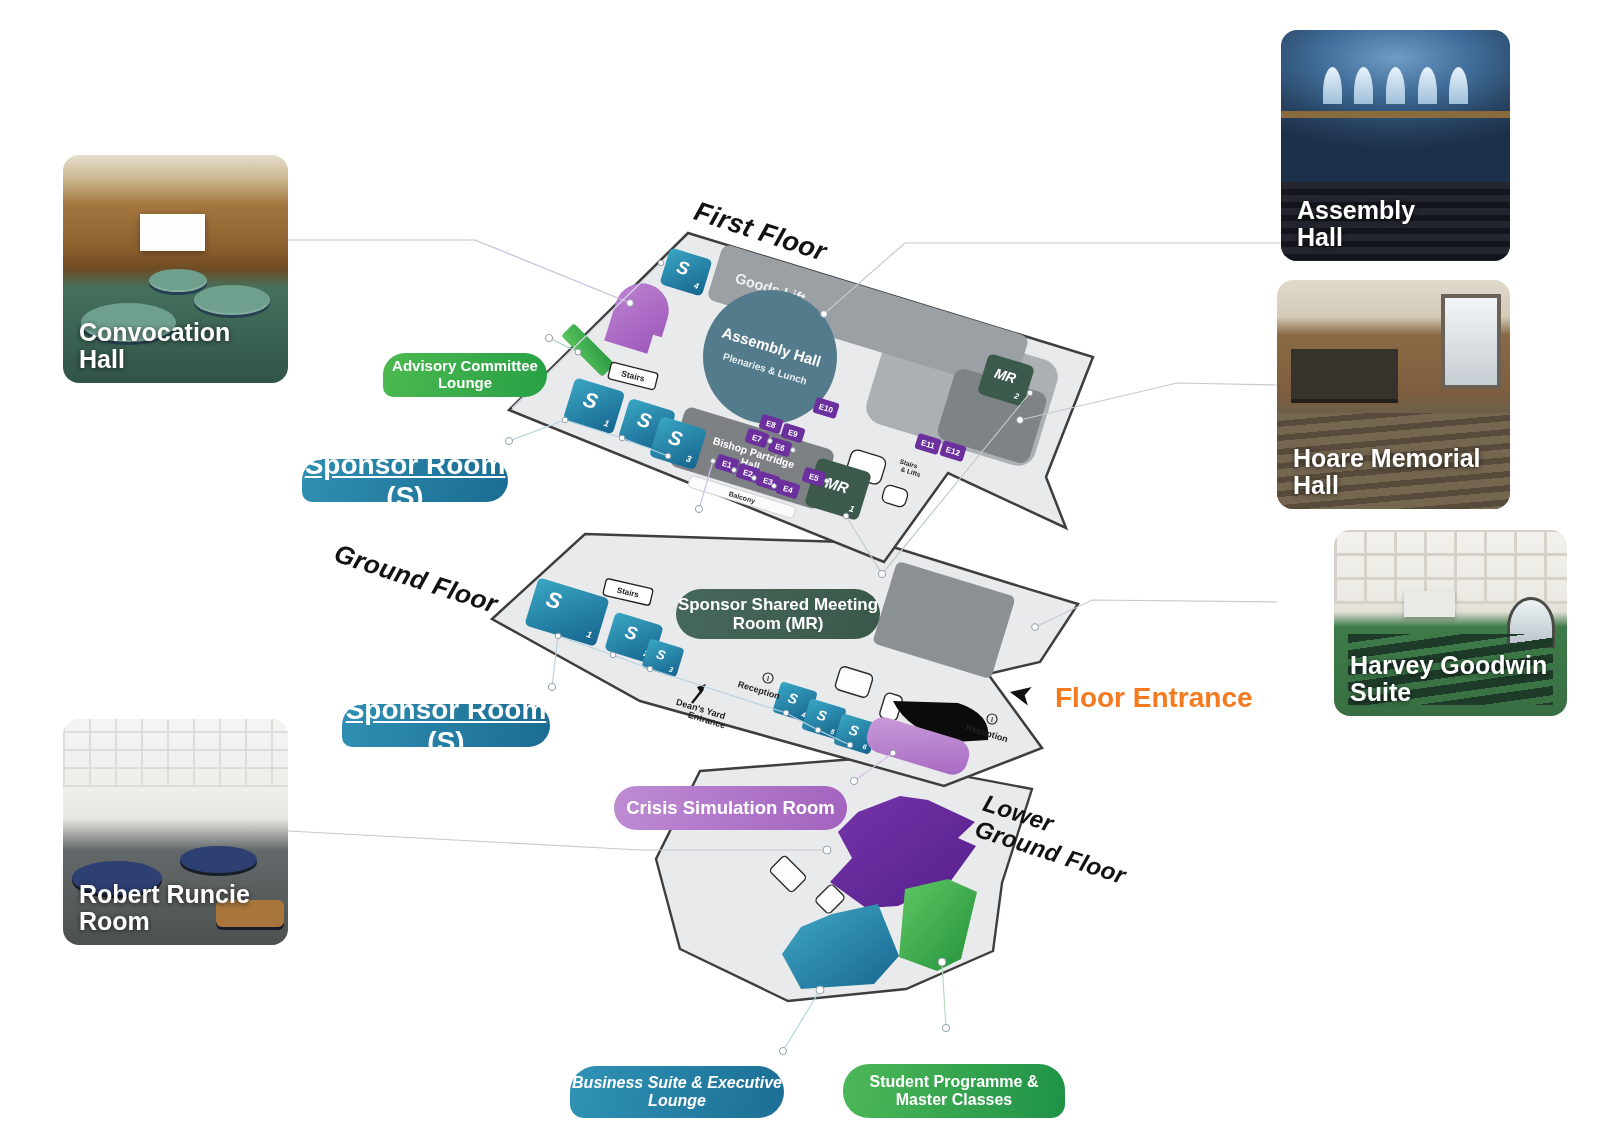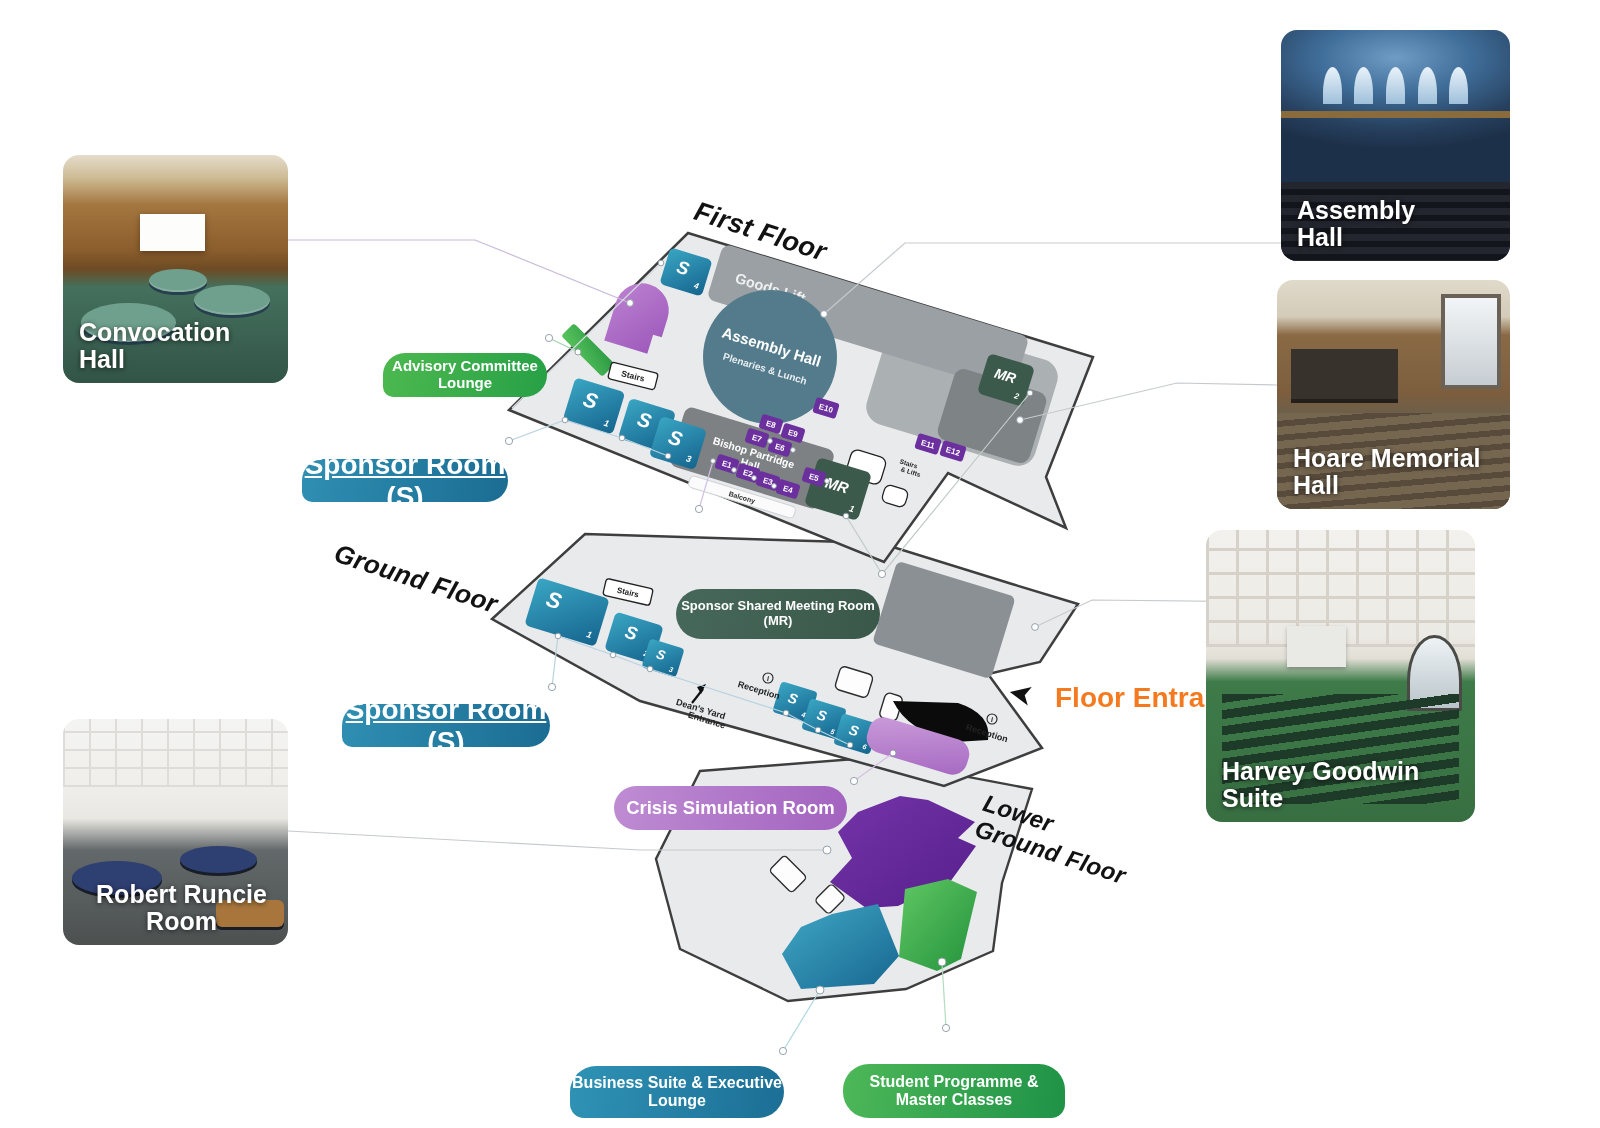--- a/index.html
+++ b/index.html
@@ -24,34 +24,34 @@
   .ph-asm .rows{position:absolute;left:0;bottom:0;width:100%;height:34%;background:repeating-linear-gradient(180deg,#23262e 0 7px,#12151b 7px 13px);}
   .ph-hoa{background:linear-gradient(180deg,#e0dacc 0%,#d4cbb8 16%,#8a6a45 24%,#7c5e3e 50%,#6d5f4a 58%,#5f5342 100%);}
   .ph-hoa .win{position:absolute;right:4%;top:6%;width:22%;height:38%;background:linear-gradient(180deg,#f2f5f7,#c6cdd2);border:4px solid #6b6257;}
   .ph-hoa .stage{position:absolute;left:6%;top:30%;width:46%;height:22%;background:#37322c;box-shadow:0 4px 0 #241f1a;}
   .ph-hoa .rows{position:absolute;left:0;bottom:0;width:100%;height:42%;background:repeating-linear-gradient(175deg,#756650 0 8px,#584b3b 8px 14px);}
   .ph-hgs{background:linear-gradient(180deg,#f2f1ed 0%,#eceae4 36%,#e2dfd6 44%,#3e7b49 52%,#386f42 100%);}
   .ph-hgs .grid{position:absolute;left:0;top:0;width:100%;height:40%;background:repeating-linear-gradient(90deg,#d6d2c9 0 3px,transparent 3px 30px),repeating-linear-gradient(0deg,#d6d2c9 0 3px,transparent 3px 24px);}
   .ph-hgs .win{position:absolute;right:5%;top:36%;width:18%;height:24%;background:linear-gradient(180deg,#eef3f5,#b9c4ca);border:3px solid #4a4a46;border-radius:50% 50% 0 0/60% 60% 0 0;}
   .ph-hgs .scr{position:absolute;left:30%;top:33%;width:22%;height:14%;background:#e9e9e6;box-shadow:0 2px 4px rgba(0,0,0,.25);}
   .ph-hgs .rows{position:absolute;left:6%;bottom:6%;width:88%;height:38%;background:repeating-linear-gradient(172deg,#1e3a28 0 9px,transparent 9px 16px);}
-  .ph-rrr{background:linear-gradient(180deg,#f4f4f2 0%,#efeeeb 30%,#e9e7e2 44%,#63686a 58%,#4c5150 100%);text-align:center;}
+  .ph-rrr{background:linear-gradient(180deg,#f4f4f2 0%,#efeeeb 30%,#e9e7e2 44%,#63686a 58%,#4c5150 100%);}
   .ph-rrr .tile{position:absolute;left:0;top:0;width:100%;height:30%;background:repeating-linear-gradient(90deg,#dddcd8 0 2px,transparent 2px 26px),repeating-linear-gradient(0deg,#dddcd8 0 2px,transparent 2px 18px);}
   .ph-rrr .tbl{position:absolute;border-radius:50%;background:#2e3f72;box-shadow:0 3px 0 #191d27;}
   .ph-rrr .t1{left:4%;bottom:22%;width:40%;height:15%;}
   .ph-rrr .t2{left:52%;bottom:32%;width:34%;height:12%;}
   .ph-rrr .t3{right:2%;bottom:8%;width:30%;height:12%;background:#a8763c;border-radius:6px;}
 
   
   .pill{position:absolute;display:flex;align-items:center;justify-content:center;
         border-radius:26px;color:#fff;font-weight:800;text-align:center;line-height:1.12;margin-top:40px;}
   .p-adv{background:linear-gradient(100deg,#4cb94f,#27a046);font-size:15px;border-bottom-left-radius:12px;}
   .p-spn{background:linear-gradient(100deg,#2f8fb2,#1b6c93);font-size:28px;border-bottom-left-radius:12px;text-decoration:underline;}
   .p-exh{background:linear-gradient(100deg,#7436a8,#5f2a91);font-size:20px;}
-  .p-mr{background:linear-gradient(100deg,#46685a,#3a584a);font-size:13px;}
+  .p-mr{background:linear-gradient(100deg,#46685a,#3a584a);font-size:17px;}
   .p-cri{background:linear-gradient(100deg,#bf8cd3,#a263bf);font-size:18.5px;}
   .p-bus{background:linear-gradient(100deg,#2f93b5,#1c6e95);font-size:16px;border-bottom-left-radius:14px;}
   .p-stu{background:linear-gradient(100deg,#4db858,#1f9247);font-size:16px;border-bottom-right-radius:14px;}
 
   .floor-title{position:absolute;font-style:italic;font-weight:800;color:#121212;
                transform-origin:left top;letter-spacing:.3px;}
   .main-entrance{position:absolute;color:#f4791f;font-weight:800;font-size:28px;}
   .me-arrow{position:absolute;color:#111;font-size:30px;transform:rotate(192deg);transform-origin:center;}
 </style>
 </head>
@@ -382,21 +382,21 @@
   </div>
   <div class="pill p-mr" style="left:676px;top:549px;width:204px;height:50px;">
     <span>Sponsor Shared Meeting Room (MR)</span>
   </div>
   <div class="pill p-spn" style="left:342px;top:664px;width:208px;height:43px;">
     <span>Sponsor Room (S)</span>
   </div>
   <div class="pill p-cri" style="left:614px;top:746px;width:233px;height:44px;">
     <span>Crisis Simulation Room</span>
   </div>
-  <div class="pill p-bus" style="left:570px;top:1026px;width:214px;height:52px;">
+  <div class="pill p-bus" style="left:570px;top:1026px;width:214px;height:52px;font-style:italic;">
     <span>Business Suite &amp; Executive Lounge</span>
   </div>
   <div class="pill p-stu" style="left:843px;top:1024px;width:222px;height:54px;">
     <span>Student Programme &amp; Master Classes</span>
   </div>
 
   <div class="photo ph-conv" style="left:63px;top:125px;width:225px;height:228px;margin-top:30px;">
     <div class="screen"></div>
     <div class="tbl t1"></div>
     <div class="tbl t2"></div>
@@ -417,21 +417,21 @@
     <div class="cap" style="max-width:135px;">Assembly Hall</div>
   </div>
 
   <div class="photo ph-hoa" style="left:1277px;top:280px;width:233px;height:229px;">
     <div class="win"></div>
     <div class="stage"></div>
     <div class="rows"></div>
     <div class="cap" style="max-width:215px;">Hoare Memorial Hall</div>
   </div>
 
-  <div class="photo ph-hgs" style="left:1206px;top:530px;width:233px;height:292px;padding-left:36px;">
+  <div class="photo ph-hgs" style="left:1334px;top:530px;width:233px;height:186px;">
     <div class="grid"></div>
     <div class="scr"></div>
     <div class="win"></div>
     <div class="rows"></div>
     <div class="cap" style="max-width:215px;">Harvey Goodwin Suite</div>
   </div>
 
   <div class="photo ph-rrr" style="left:63px;top:719px;width:225px;height:226px;">
     <div class="tile"></div>
     <div class="tbl t1"></div>

